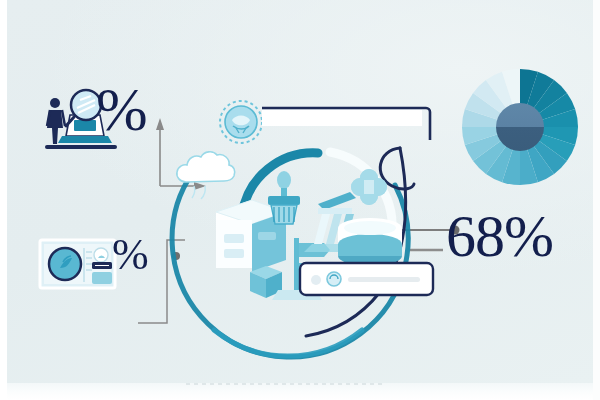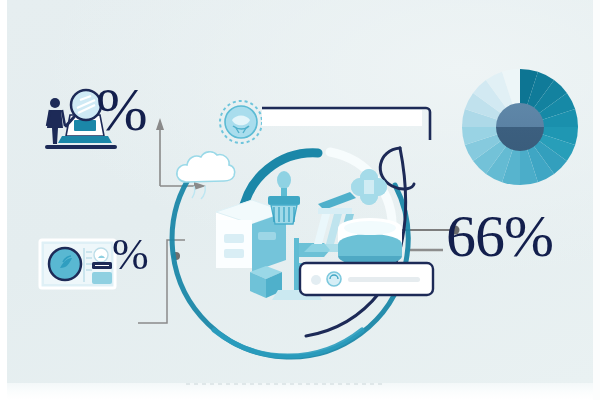--- a/index.html
+++ b/index.html
@@ -270,17 +270,17 @@
         <path d="M 520 127 L 464.84 109.08 A 58 58 0 0 1 473.08 92.91 Z" fill="#c0e1ed"></path>
         <path d="M 520 127 L 473.08 92.91 A 58 58 0 0 1 485.91 80.08 Z" fill="#d2e9f2"></path>
         <path d="M 520 127 L 485.91 80.08 A 58 58 0 0 1 502.08 71.84 Z" fill="#e1f0f5"></path>
         <path d="M 520 127 L 502.08 71.84 A 58 58 0 0 1 520.00 69.00 Z" fill="#edf6f8"></path>
       </g>
     <circle cx="520" cy="127" r="24" fill="url(#gInner)"></circle>
   </svg>
 
   <div class="pct-big" id="pct-top">%</div>
   <div class="pct-big" id="pct-mid">%</div>
-  <div class="pct-big" id="pct-main">66%</div>
+  <div class="pct-big" id="pct-main">68%</div>
 
   <div class="edge-l"></div>
   <div class="edge-r"></div>
 </div>
 
 </body></html>

